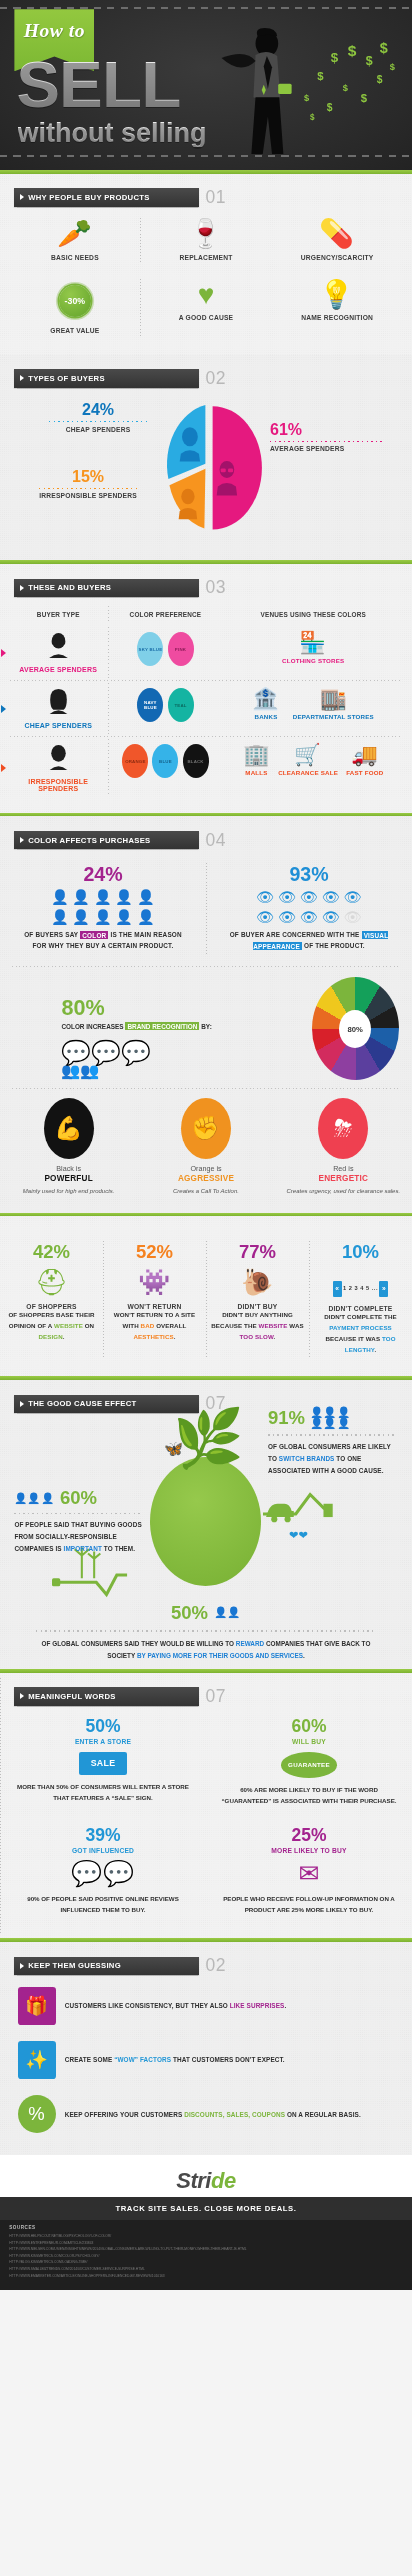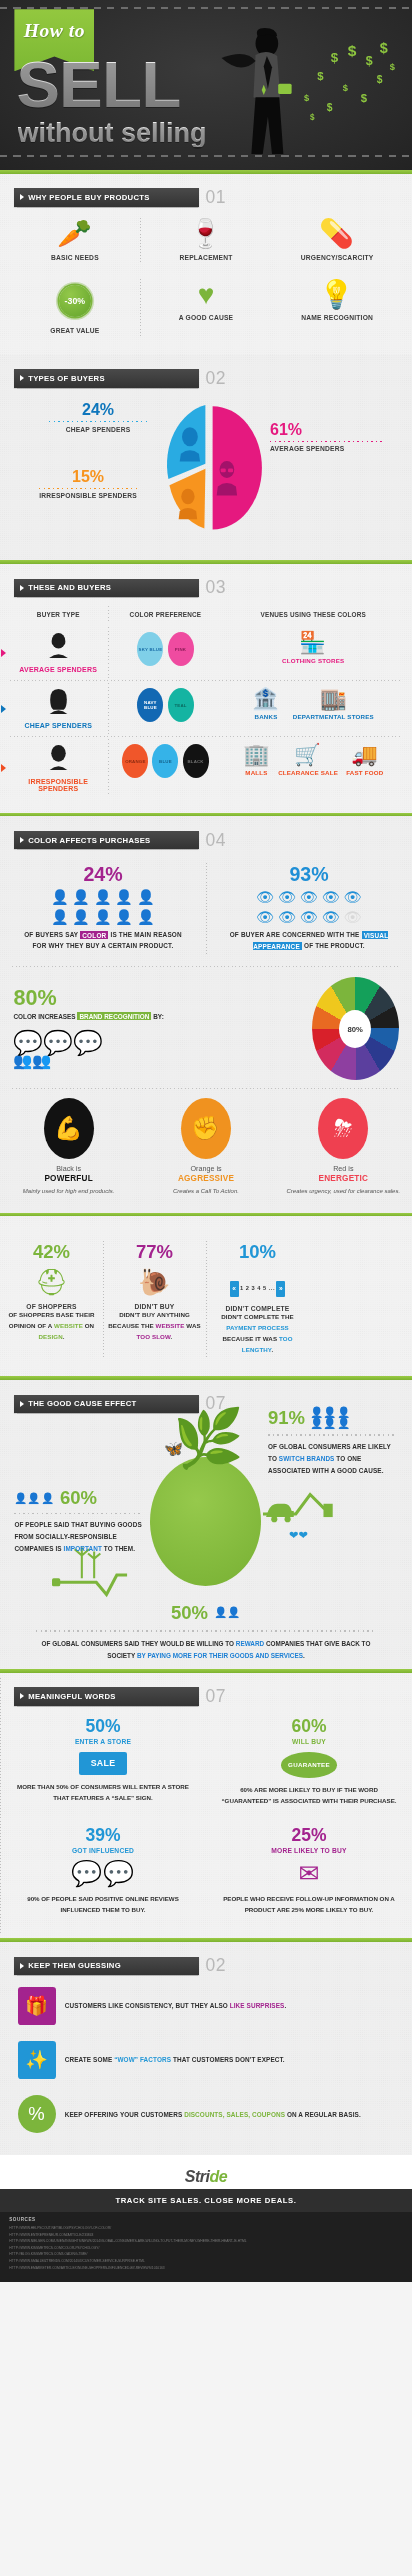--- a/index.html
+++ b/index.html
@@ -155,21 +155,21 @@
   .ptype { font-size:7px; font-weight:bold; letter-spacing:0.2px; margin-top:3.1px;}
   .arrow-mark { position:absolute; left:-7.2px; top:50%; transform:translateY(-50%);
     width:0;height:0;border-top:4.1px solid transparent;border-bottom:4.1px solid transparent;}
 
   
   .pct-big { font-size: 19.6px; font-weight: bold; line-height:1; }
   .people-row { display:flex; justify-content:center; gap:3.6px; margin: 5.2px 0 2.1px;}
   .people-row span { font-size: 14.4px; line-height:1;}
   .stmt { font-size: 6.4px; font-weight: bold; line-height:1.7; color:#2e2e2e; letter-spacing:0.2px; padding: 0 13.4px; }
   .hl { color:#fff; padding: 0.5px 2.1px; }
-  .wheel-wrap { display:flex; align-items:center; padding: 9.3px 13.4px 0; gap: 5.2px;}
+  .wheel-wrap { display:flex; align-items:flex-end; padding: 9.3px 13.4px 0; gap: 5.2px; margin-left: 48px;}
   .wheel {
     width: 87px; height: 103px; border-radius: 50%; position: relative; flex: 0 0 auto;
     background: conic-gradient(
       #14a05a 0deg 30deg, #2b3a44 30deg 60deg, #1d1d1d 60deg 90deg,
       #1c5fa8 90deg 120deg, #2b3a8f 120deg 150deg, #5b3f9e 150deg 180deg,
       #8e3fa0 180deg 210deg, #d22b5e 210deg 240deg, #d8202a 240deg 270deg,
       #e86a22 270deg 300deg, #efc81d 300deg 330deg, #7cb53c 330deg 360deg);
   }
   .wheel::after {
     content:""; position:absolute; left:50%; top:50%; transform:translate(-50%,-50%);
@@ -223,21 +223,21 @@
   .kg-row { display:flex; align-items:center; gap: 9.3px; padding: 8.2px 17.5px; }
   .kg-ico {
     width: 38px; height: 38px; flex: 0 0 auto; border-radius: 3.1px;
     display:flex; align-items:center; justify-content:center; color:#fff; font-size: 18.5px;
   }
   .kg-txt { font-size: 6.4px; font-weight:bold; line-height:1.8; color:#2e2e2e; letter-spacing:0.1px;}
 
   
   .footer { background: #fff; padding: 8.2px 0 0; }
   .brand { text-align:center; padding: 5.2px 0 3.1px; }
-  .brand .logo { font-size: 16px; font-weight:bold; color:#4a4a4a; font-style:italic; letter-spacing:-0.5px;}
+  .brand .logo { font-size: 22px; font-weight:bold; color:#4a4a4a; font-style:italic; letter-spacing:-0.5px;}
   .brand .logo u { color:#7cb53c; text-decoration:none;}
   .cta { background:#2f2f2f; color:#fff; text-align:center; padding: 6.7px 0;
          font-size: 7.7px; font-weight:bold; letter-spacing: 0.6px; }
   .sources { background:#1f1f1f; color:#8a8a8a; padding: 5.2px 9.3px 11.3px; }
   .sources h4 { font-size: 4.6px; letter-spacing:0.5px; color:#bdbdbd; margin-bottom:3.1px;}
   .sources div { font-size: 3.3px; line-height: 2; word-break: break-all; color:#7a7a7a;}
 </style>
 </head>
 <body>
 
@@ -594,20 +594,28 @@
     <div class="grid4" style="padding-top:6.2px">
       <div class="cell">
         <div class="d-num" style="color:#7cb53c">42%</div>
         <div class="d-ico" style="color:#7cb53c">⛑</div>
         <div class="cap">OF SHOPPERS</div>
         <div class="d-txt">
           <span>OF SHOPPERS BASE THEIR OPINION OF A </span><span style="color:#7cb53c">WEBSITE</span><span> ON </span><span style="color:#7cb53c">DESIGN</span><span>.</span>
         </div>
       </div>
       <div class="cell vsep">
+        <div class="d-num" style="color:#f58220">52%</div>
+        <div class="d-ico" style="color:#f58220">👾</div>
+        <div class="cap">WON'T RETURN</div>
+        <div class="d-txt">
+          <span>WON'T RETURN TO A SITE WITH </span><span style="color:#f58220">BAD</span><span> OVERALL </span><span style="color:#f58220">AESTHETICS</span><span>.</span>
+        </div>
+      </div>
+      <div class="cell vsep">
         <div class="d-num" style="color:#a3238e">77%</div>
         <div class="d-ico" style="color:#a3238e">🐌</div>
         <div class="cap">DIDN'T BUY</div>
         <div class="d-txt">
           <span>DIDN'T BUY ANYTHING BECAUSE THE </span><span style="color:#a3238e">WEBSITE</span><span> WAS </span><span style="color:#a3238e">TOO SLOW</span><span>.</span>
         </div>
       </div>
       <div class="cell vsep">
         <div class="d-num" style="color:#2196d6">10%</div>
         <div class="d-ico">

